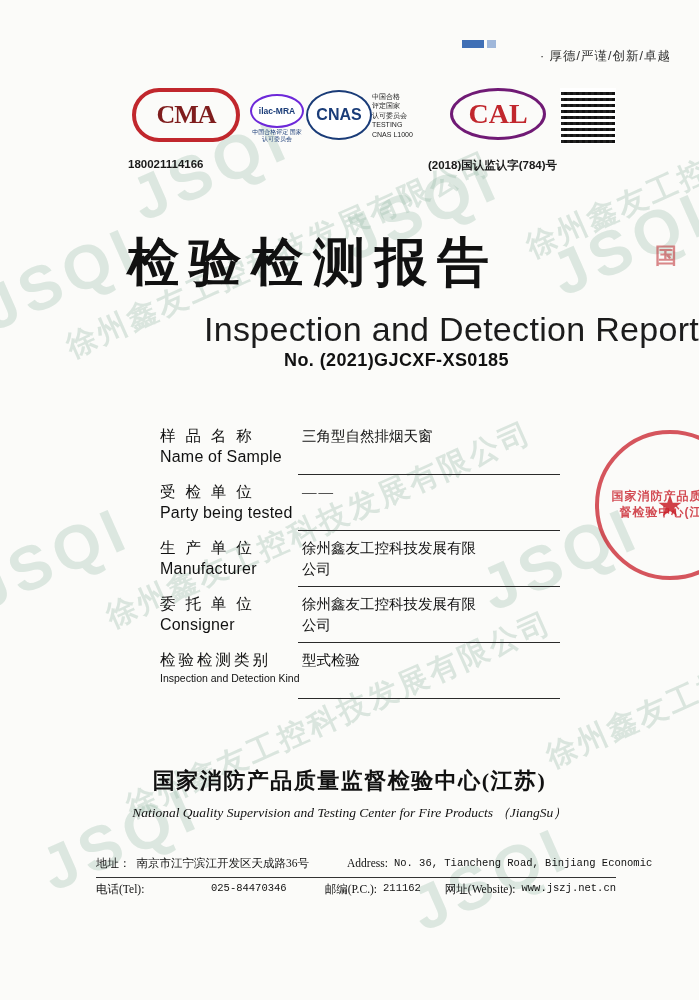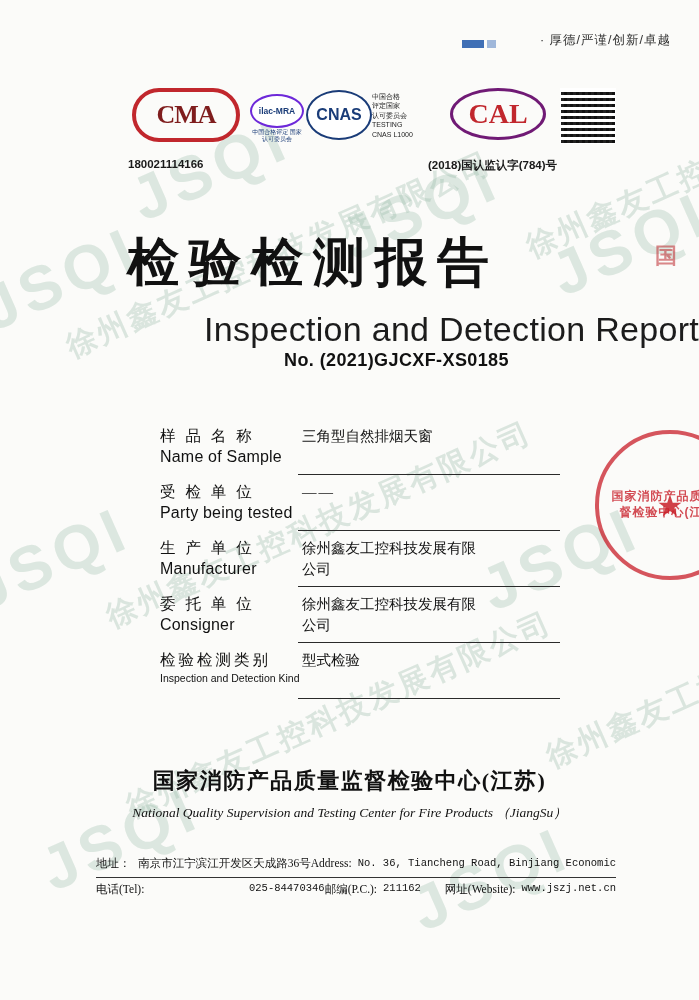--- a/index.html
+++ b/index.html
@@ -41,21 +41,21 @@
   }
   .wm-cn {
     font-size: 30px;
     color: rgba(150, 185, 165, 0.32);
     letter-spacing: 3px;
   }
 
   
   .top-motto {
     position: absolute;
-    top: 32px;
+    top: 48px;
     right: 28px;
     font-size: 12.5px;
     color: #2e2e2e;
     letter-spacing: 1px;
     z-index: 5;
   }
   .top-bar-deco {
     position: absolute;
     top: 40px;
     left: 462px;
@@ -345,21 +345,21 @@
     color: #111;
     padding: 4px 0;
   }
   .contact-row.top {
     border-bottom: 1px solid #333;
     padding-bottom: 6px;
   }
   .c-key { white-space: nowrap; }
   .c-val { white-space: nowrap; margin-left: 6px; }
   .c-left { width: 248px; display: flex; justify-content: space-between; }
-  .c-right { flex: 1; display: flex; }
+  .c-right { flex: 1; display: flex; margin-left: 38px; }
   .mono { font-family: "Liberation Mono", monospace; font-size: 10.5px; }
 
   
   .seal {
     position: absolute;
     right: -46px;
     top: 430px;
     width: 150px;
     height: 150px;
     border-radius: 50%;

